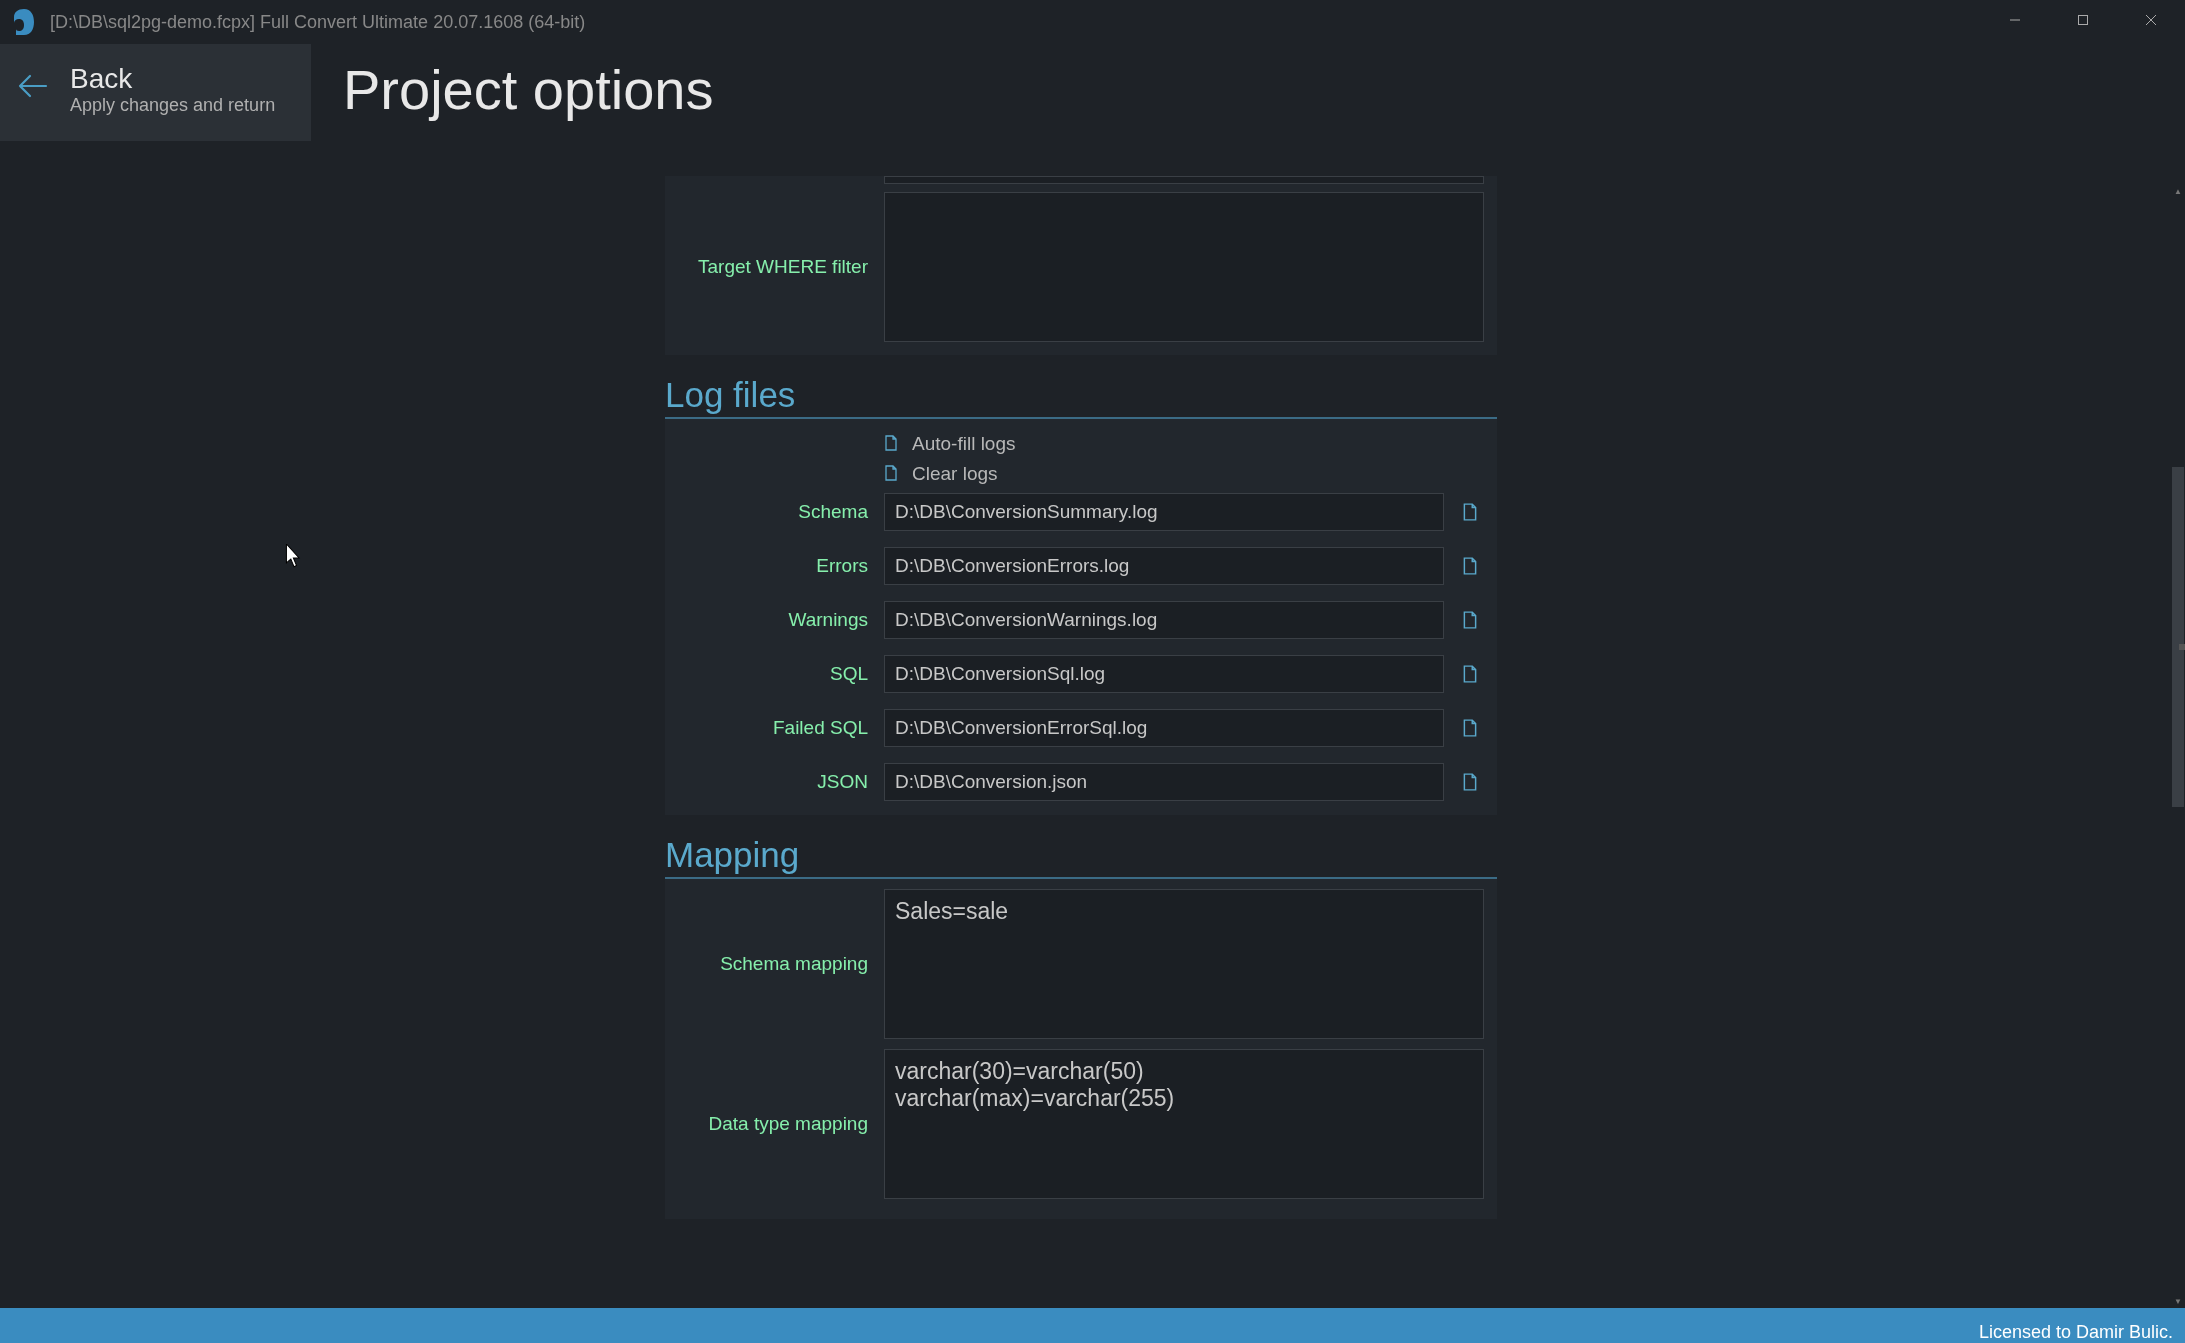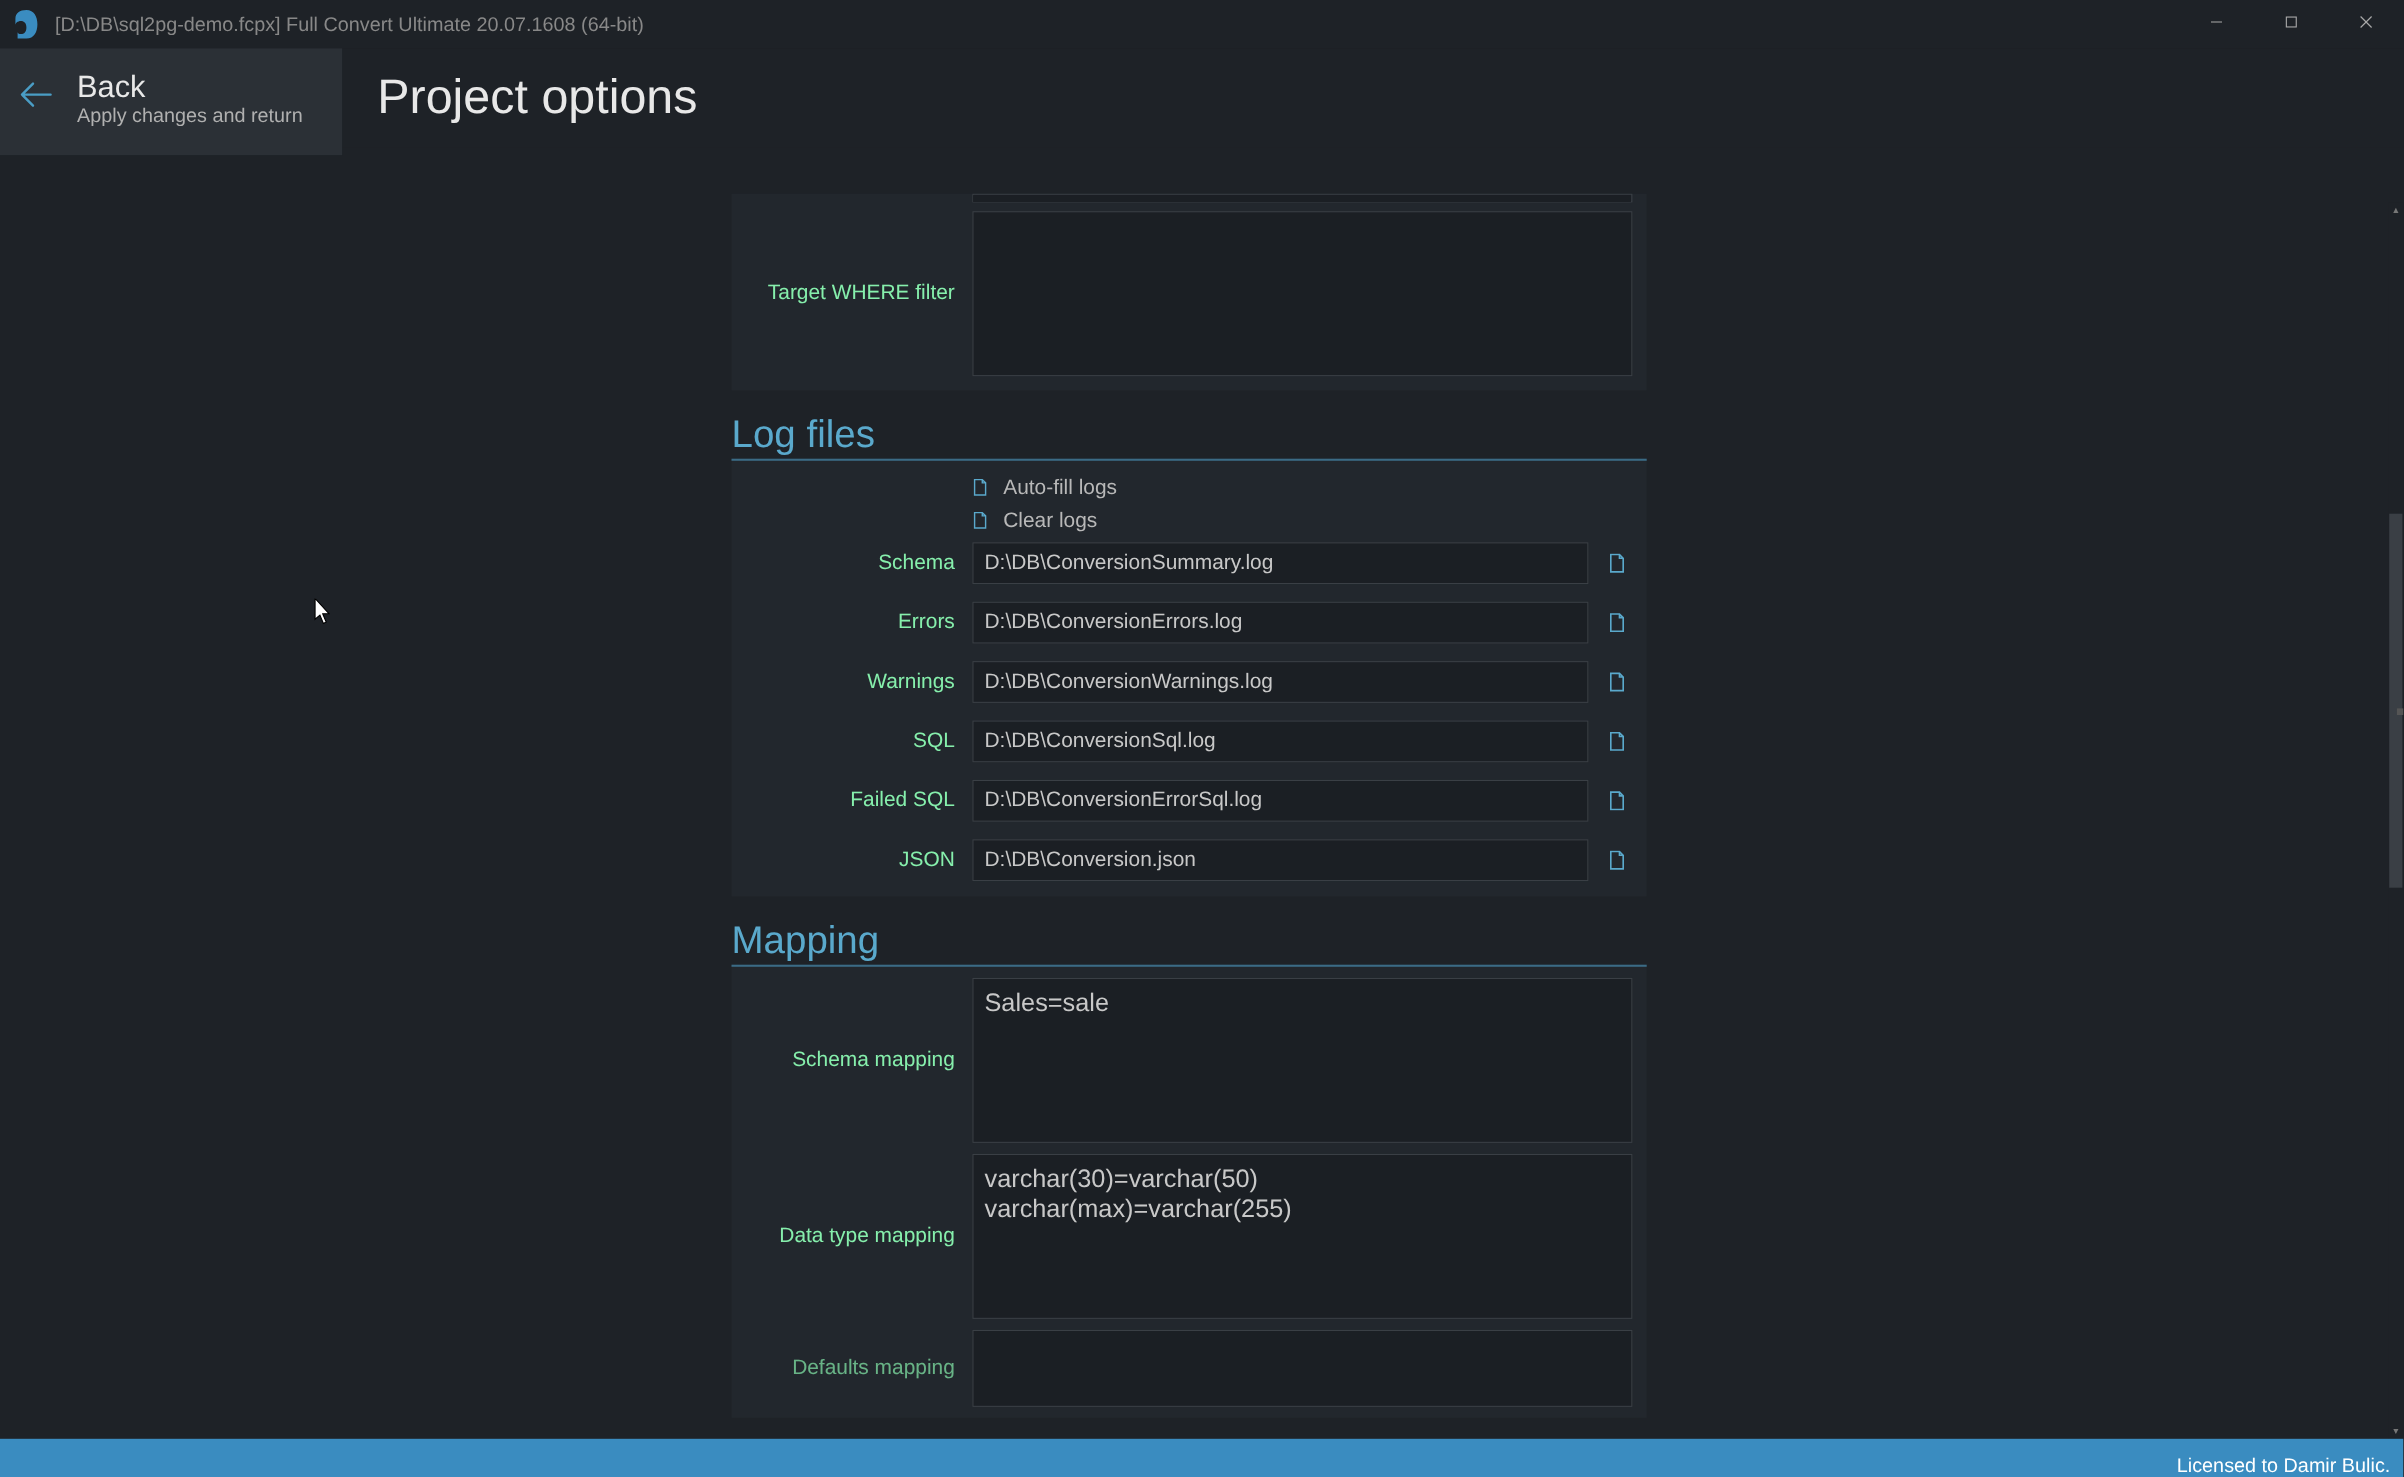--- a/index.html
+++ b/index.html
@@ -69,21 +69,21 @@
     .back-arrow {
       color: #4a9dc5;
       font-size: 28px;
       margin-right: 22px;
     }
     .back-text-wrap { display: flex; flex-direction: column; }
     .back-title { color: #e8e8e8; font-size: 28px; font-weight: 300; }
     .back-sub { color: #b0b0b0; font-size: 18px; font-weight: 300; }
     .page-title {
       margin-left: 32px;
-      font-size: 44px;
+      font-size: 56px;
       font-weight: 300;
       color: #e8e8e8;
     }
 
     .content-area {
       position: absolute;
       top: 176px;
       left: 0;
       right: 18px;
       bottom: 35px;
@@ -392,24 +392,20 @@
     <div class="section-body">
       <div class="form-row-tall" style="margin-bottom:10px;">
         <div class="row-label">Schema mapping</div>
         <textarea class="textarea-input" style="height: 150px;">Sales=sale</textarea>
       </div>
       <div class="form-row-tall" style="margin-bottom:10px;">
         <div class="row-label">Data type mapping</div>
         <textarea class="textarea-input" style="height: 150px;">varchar(30)=varchar(50)
 varchar(max)=varchar(255)</textarea>
       </div>
-      <div class="form-row-tall">
-        <div class="row-label" style="opacity:0.7;">Defaults mapping</div>
-        <textarea class="textarea-input" style="height: 70px;"></textarea>
-      </div>
     </div>
 
   </div>
 </div>
 
 <div class="scroll-track">
   <div class="scroll-arrow up">▲</div>
   <div class="scroll-thumb" style="top:283px;height:340px;"></div>
   <div class="scroll-marker" style="top:460px;"></div>
   <div class="scroll-arrow down">▼</div>

